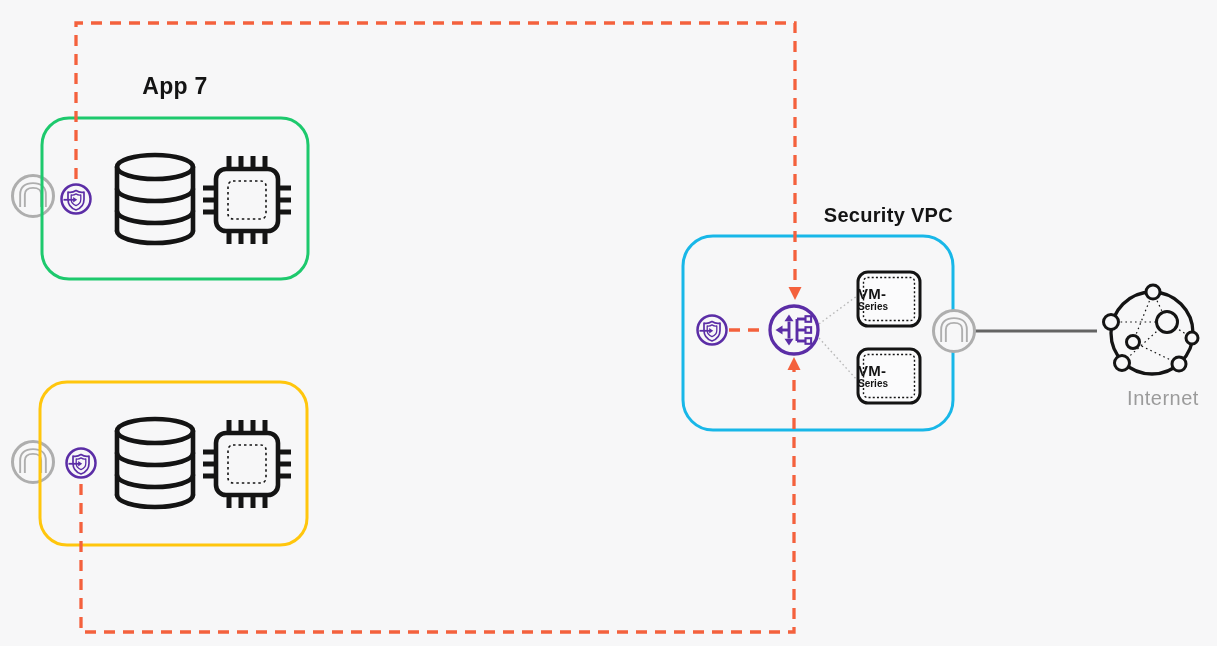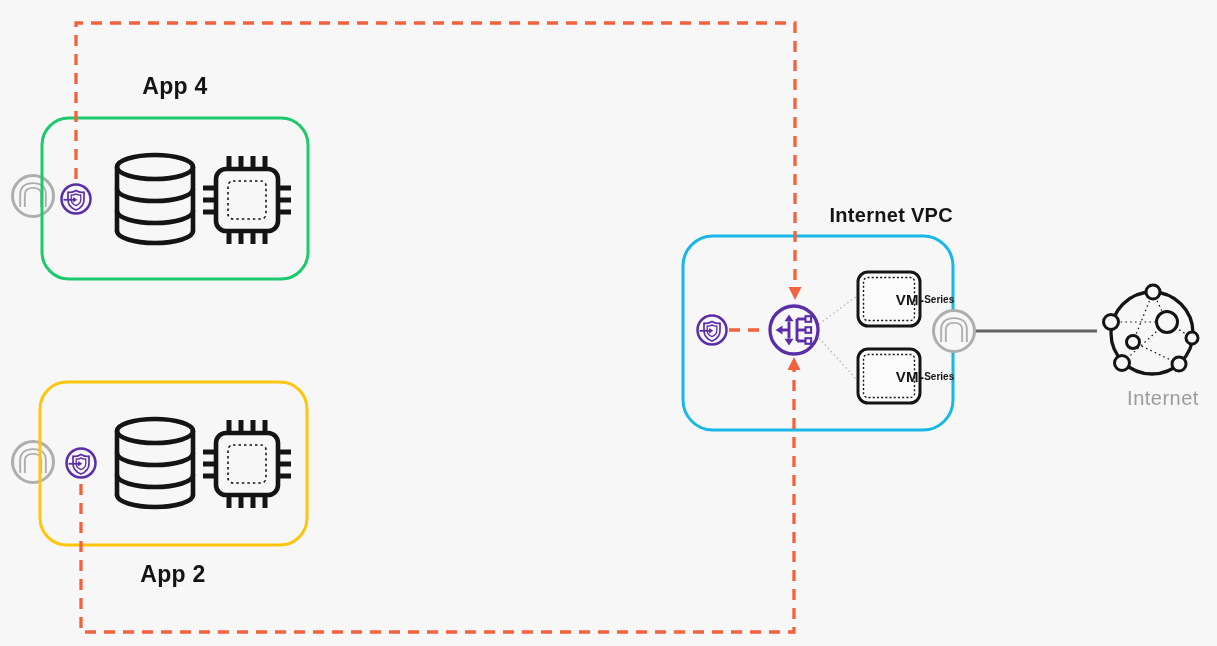--- a/index.html
+++ b/index.html
@@ -10,22 +10,22 @@
     position:relative;
   }
   .canvas{position:relative;width:1217px;height:646px;}
   .canvas svg.layer{position:absolute;left:0;top:0;}
   .lbl{position:absolute;color:#141414;font-weight:700;letter-spacing:.3px;}
   .lbl-app{width:266px;text-align:center;font-size:23px;}
   .lbl-secvpc{width:272px;text-align:right;font-size:20px;}
   .lbl-internet{width:120px;text-align:center;font-size:20px;font-weight:400;color:#9b9b9b;letter-spacing:.5px;}
   .vm-box{
     position:absolute;width:62px;height:54px;
-    display:flex;flex-direction:row;align-items:center;justify-content:center;
-    color:#141414;line-height:1;margin-left:36px;
+    display:flex;flex-direction:column;justify-content:center;
+    color:#141414;line-height:1;
   }
   .vm-line1{font-size:15px;font-weight:700;letter-spacing:.3px;}
   .vm-line2{font-size:10px;font-weight:600;margin-top:1px;}
 </style>
 </head>
 <body>
 
 <div class="canvas">
 
   <svg class="layer" width="1217" height="646" viewBox="0 0 1217 646">
@@ -184,25 +184,24 @@
         <circle cx="1111" cy="322" r="7.5"></circle>
         <circle cx="1122" cy="363" r="7.5"></circle>
         <circle cx="1179" cy="364" r="7"></circle>
         <circle cx="1192" cy="338" r="6"></circle>
         <circle cx="1167" cy="322" r="10.5"></circle>
         <circle cx="1133" cy="342" r="6.5"></circle>
       </g>
     </g>
   </svg>
 
-  <div class="lbl lbl-app" style="left:42px;top:73px;">App 4</div>
-
-  <div class="lbl lbl-app" style="left:40px;top:561px;">App 2</div>
-
-  <div class="lbl lbl-secvpc" style="left:681px;top:204px;">Internet VPC</div>
+  <div class="lbl lbl-app" style="left:42px;top:73px;">App 7</div>
+
+
+  <div class="lbl lbl-secvpc" style="left:681px;top:204px;">Security VPC</div>
 
   <div class="lbl lbl-internet" style="left:1103px;top:387px;">Internet</div>
 
   <div class="vm-box" style="left:858px;top:272px;">
     <span class="vm-line1">VM-</span>
     <span class="vm-line2">Series</span>
   </div>
   <div class="vm-box" style="left:858px;top:349px;">
     <span class="vm-line1">VM-</span>
     <span class="vm-line2">Series</span>

